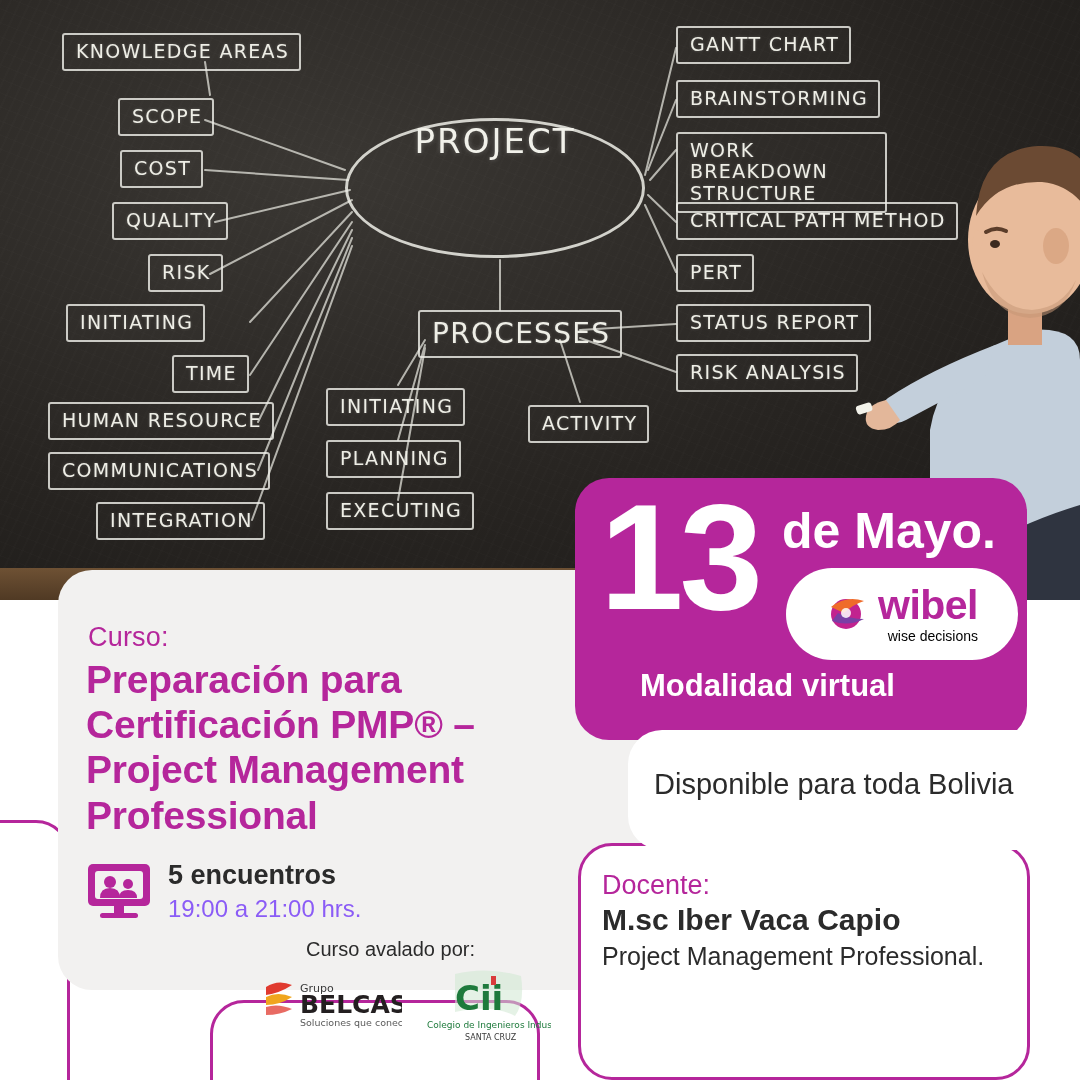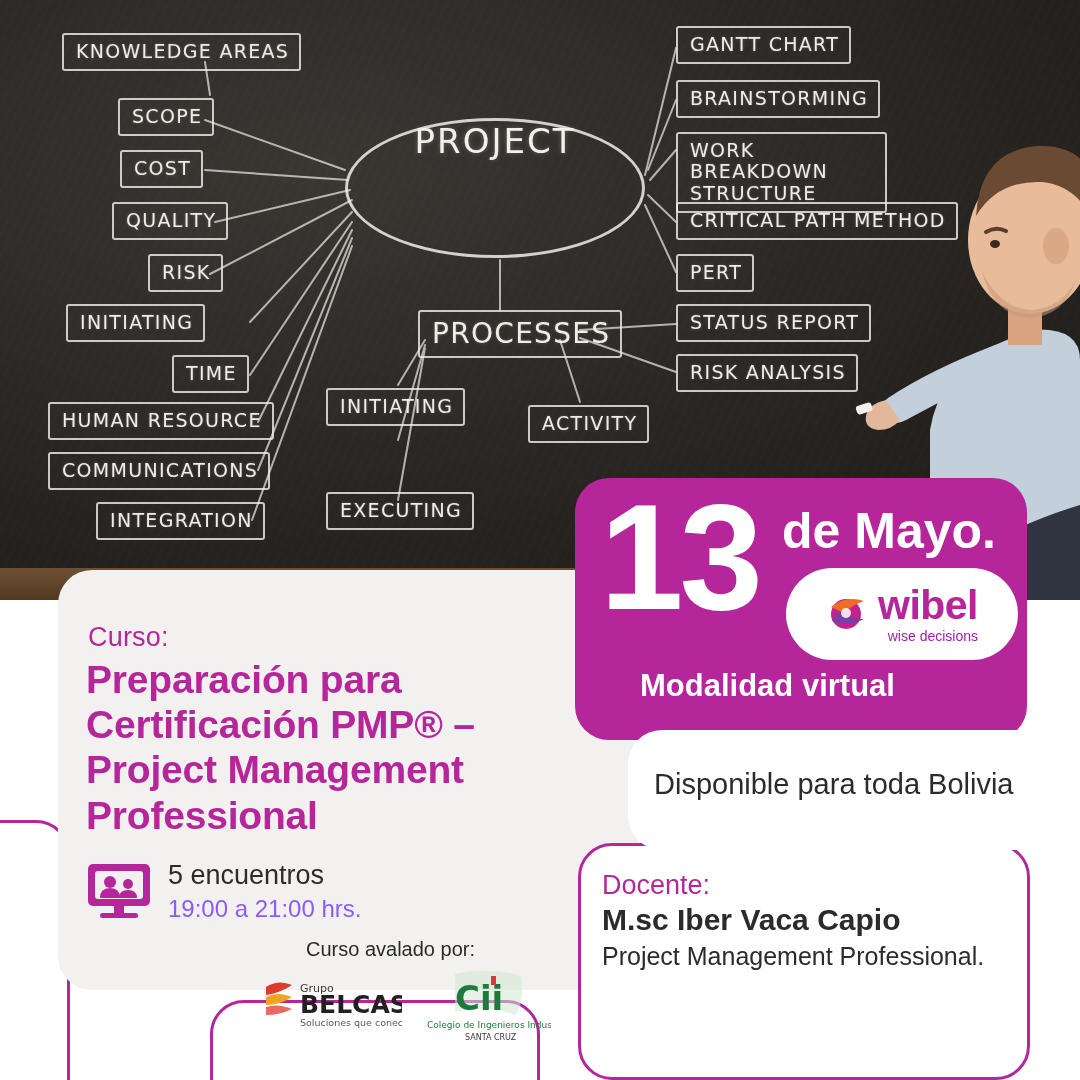--- a/index.html
+++ b/index.html
@@ -91,21 +91,21 @@
     letter-spacing: .2px;
   }
   .course-title {
     position: absolute; left: 86px; top: 657px; width: 520px;
     font-size: 39px; line-height: 1.16; font-weight: bold; color: #b5269b;
     z-index: 6; letter-spacing: -.2px;
   }
   .enc-icon { position: absolute; left: 86px; top: 862px; z-index: 6; }
   .enc-title {
     position: absolute; left: 168px; top: 860px;
-    font-size: 27px; font-weight: normal; color: #2b2b2b; z-index: 6;
+    font-size: 27px; font-weight: bold; color: #2b2b2b; z-index: 6;
   }
   .enc-sub {
     position: absolute; left: 168px; top: 895px;
     font-size: 24px; color: #8b5cf6; z-index: 6;
   }
   .avalado {
     position: absolute; left: 306px; top: 938px;
     font-size: 20px; color: #2b2b2b; z-index: 6;
   }
 
@@ -233,20 +233,21 @@
     <div class="node-box" style="left:676px;top:26px">GANTT CHART</div>
     <div class="node-box" style="left:676px;top:80px">BRAINSTORMING</div>
     <div class="node-box" style="left:676px;top:132px;white-space:normal;width:211px">WORK BREAKDOWN STRUCTURE</div>
     <div class="node-box" style="left:676px;top:202px">CRITICAL PATH METHOD</div>
     <div class="node-box" style="left:676px;top:254px">PERT</div>
     <div class="node-box" style="left:676px;top:304px">STATUS REPORT</div>
     <div class="node-box" style="left:676px;top:354px">RISK ANALYSIS</div>
 
     <div class="node-box" style="left:418px;top:310px;font-size:28px">PROCESSES</div>
     <div class="node-box" style="left:326px;top:388px">INITIATING</div>
+    <div class="node-box" style="left:326px;top:440px">PLANNING</div>
     <div class="node-box" style="left:326px;top:492px">EXECUTING</div>
     <div class="node-box" style="left:528px;top:405px">ACTIVITY</div>
 
     <svg class="man" viewBox="0 0 300 600">
 
       <path d="M150 600 L150 430 Q160 370 215 345 L250 330 Q300 326 300 360 L300 600 Z" fill="#c3cfdb"></path>
       <path d="M300 505 L300 600 L205 600 L205 545 Q250 520 300 505 Z" fill="#2f3440"></path>
 
       <path d="M215 345 Q150 370 108 398 Q98 406 104 416 Q112 428 126 420 L205 378 Z" fill="#c3cfdb"></path>
 
@@ -319,21 +320,21 @@
 
   <div class="wibel-badge">
     <svg width="44" height="42" viewBox="0 0 44 42">
       <circle cx="20" cy="21" r="15" fill="#c2238f"></circle>
       <path d="M5 14 Q20 2 38 8 Q26 12 18 20 Z" fill="#ef6b2a"></path>
       <path d="M6 28 Q22 34 38 26 Q24 26 12 20 Z" fill="#7a3fa5"></path>
       <circle cx="20" cy="20" r="5" fill="#ffffff" opacity=".85"></circle>
     </svg>
     <div style="margin-left:8px">
       <div style="font-size:41px;font-weight:bold;color:#b5269b;line-height:1;letter-spacing:-.5px">wibel</div>
-      <div style="font-size:14px;color:#a21caf;text-align:right;margin-top:2px">wise decisions</div>
+      <div style="font-size:14px;color:#000000;text-align:right;margin-top:2px">wise decisions</div>
     </div>
   </div>
 
   <div class="modalidad">Modalidad virtual</div>
   <div class="disponible-card"></div>
   <div class="disponible-text">Disponible para toda Bolivia</div>
 
   <div class="docente-box"></div>
   <div class="docente-label">Docente:</div>
   <div class="docente-name">M.sc Iber Vaca Capio</div>

